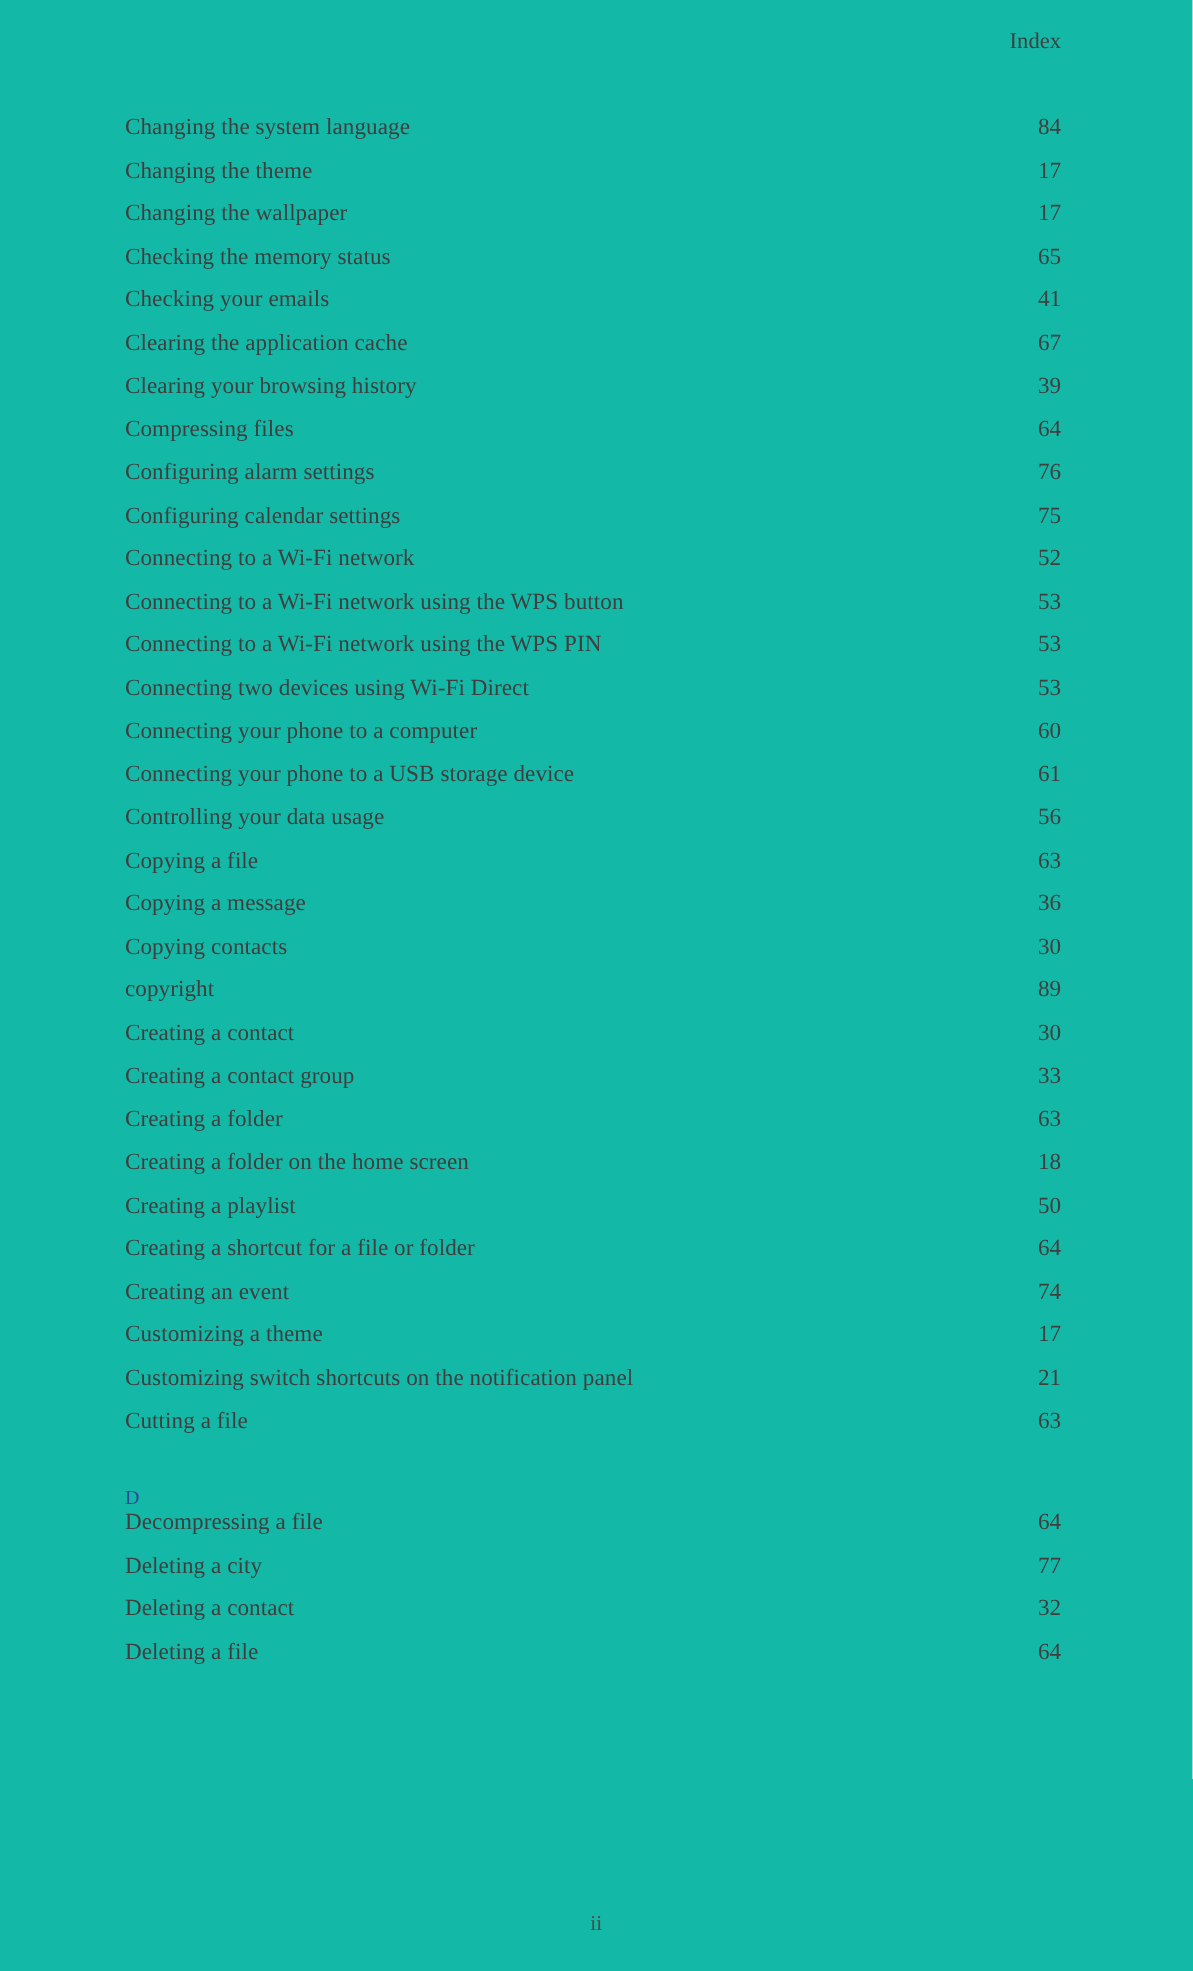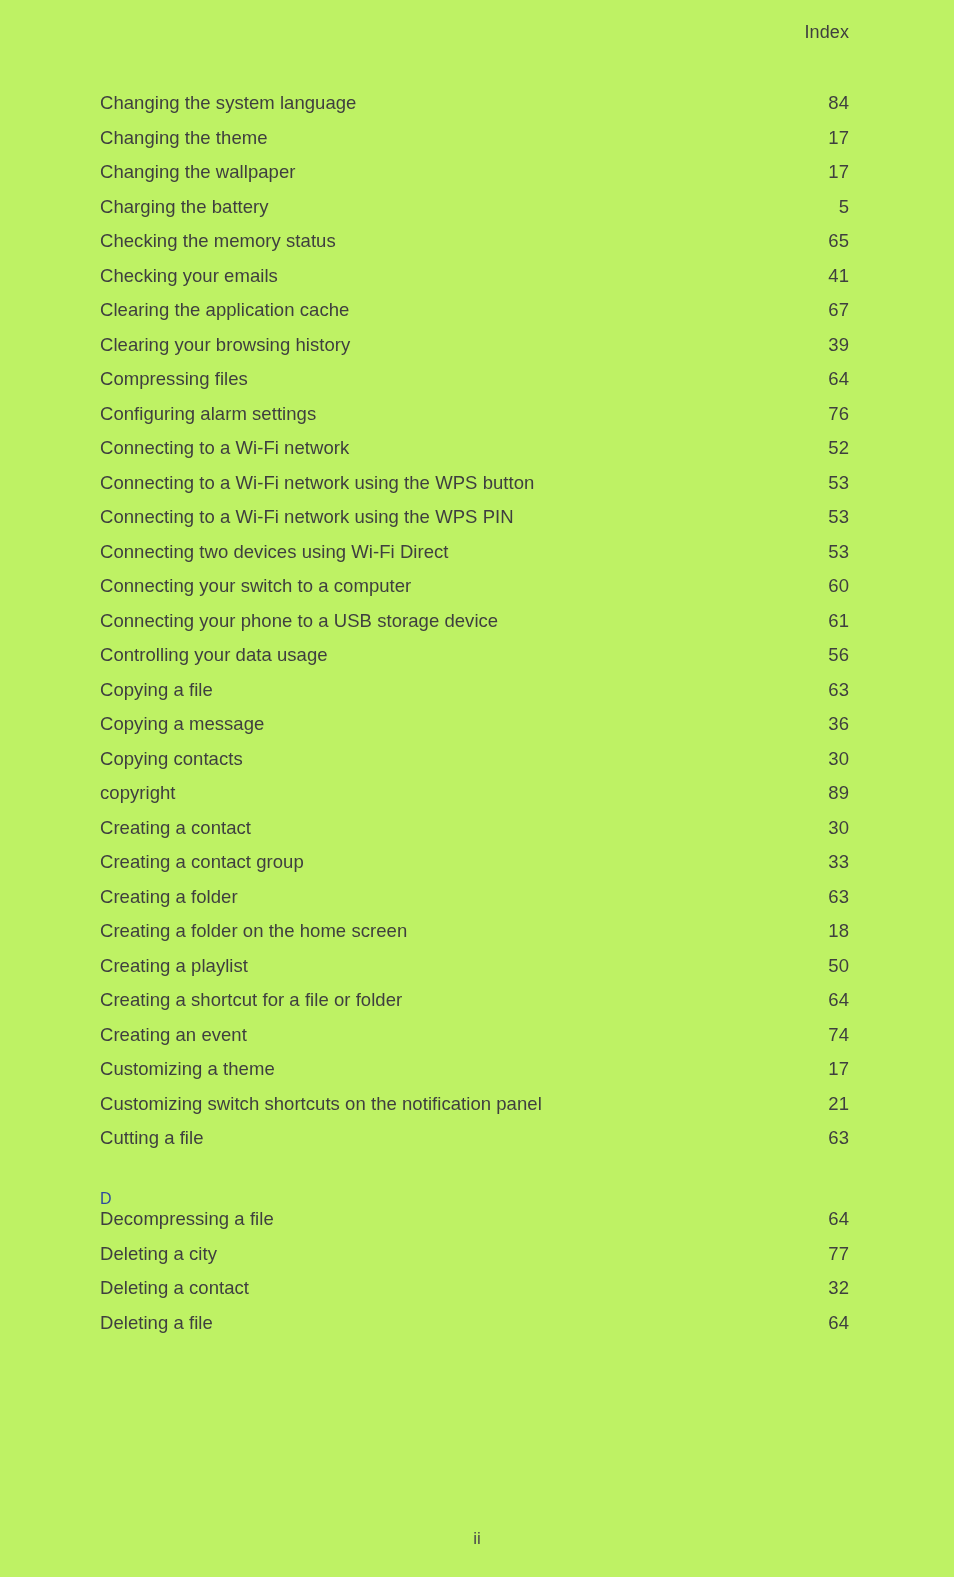--- a/index.html
+++ b/index.html
@@ -4,22 +4,22 @@
 <style>
   html, body {
     margin: 0;
     padding: 0;
     background: #ffffff;
   }
   .page {
     position: relative;
     width: 954px;
     height: 1577px;
-    background: #bef264;
-    font-family: Liberation Sans, sans-serif;
+    background: #14b8a6;
+    font-family: Liberation Serif, serif;
     overflow: hidden;
     box-sizing: border-box;
   }
   .running-head {
     position: absolute;
     top: 22px;
     left: 100px;
     width: 749px;
     text-align: right;
     font-size: 18px;
@@ -83,24 +83,20 @@
       </div>
       <div class="entry-row">
         <span class="entry-title">Changing the theme</span>
         <span class="entry-page">17</span>
       </div>
       <div class="entry-row">
         <span class="entry-title">Changing the wallpaper</span>
         <span class="entry-page">17</span>
       </div>
       <div class="entry-row">
-        <span class="entry-title">Charging the battery</span>
-        <span class="entry-page">5</span>
-      </div>
-      <div class="entry-row">
         <span class="entry-title">Checking the memory status</span>
         <span class="entry-page">65</span>
       </div>
       <div class="entry-row">
         <span class="entry-title">Checking your emails</span>
         <span class="entry-page">41</span>
       </div>
       <div class="entry-row">
         <span class="entry-title">Clearing the application cache</span>
         <span class="entry-page">67</span>
@@ -111,37 +107,41 @@
       </div>
       <div class="entry-row">
         <span class="entry-title">Compressing files</span>
         <span class="entry-page">64</span>
       </div>
       <div class="entry-row">
         <span class="entry-title">Configuring alarm settings</span>
         <span class="entry-page">76</span>
       </div>
       <div class="entry-row">
+        <span class="entry-title">Configuring calendar settings</span>
+        <span class="entry-page">75</span>
+      </div>
+      <div class="entry-row">
         <span class="entry-title">Connecting to a Wi-Fi network</span>
         <span class="entry-page">52</span>
       </div>
       <div class="entry-row">
         <span class="entry-title">Connecting to a Wi-Fi network using the WPS button</span>
         <span class="entry-page">53</span>
       </div>
       <div class="entry-row">
         <span class="entry-title">Connecting to a Wi-Fi network using the WPS PIN</span>
         <span class="entry-page">53</span>
       </div>
       <div class="entry-row">
         <span class="entry-title">Connecting two devices using Wi-Fi Direct</span>
         <span class="entry-page">53</span>
       </div>
       <div class="entry-row">
-        <span class="entry-title">Connecting your switch to a computer</span>
+        <span class="entry-title">Connecting your phone to a computer</span>
         <span class="entry-page">60</span>
       </div>
       <div class="entry-row">
         <span class="entry-title">Connecting your phone to a USB storage device</span>
         <span class="entry-page">61</span>
       </div>
       <div class="entry-row">
         <span class="entry-title">Controlling your data usage</span>
         <span class="entry-page">56</span>
       </div>

